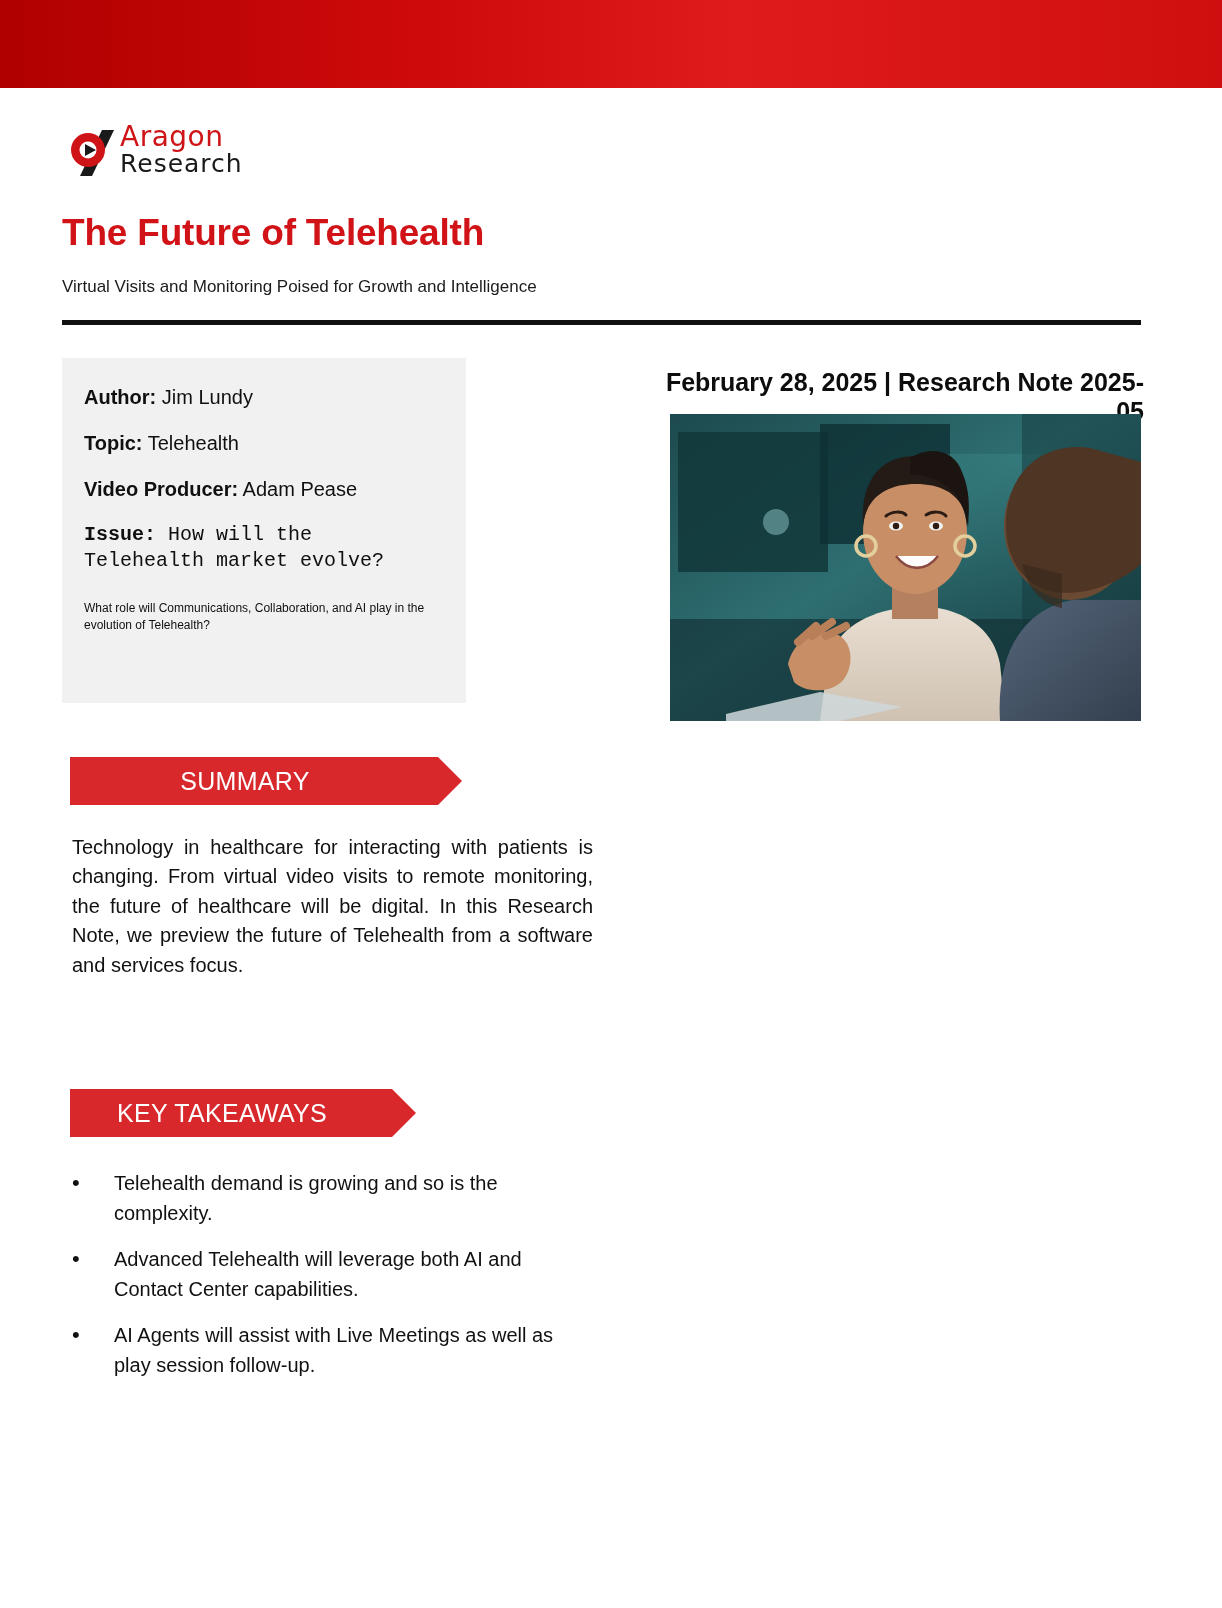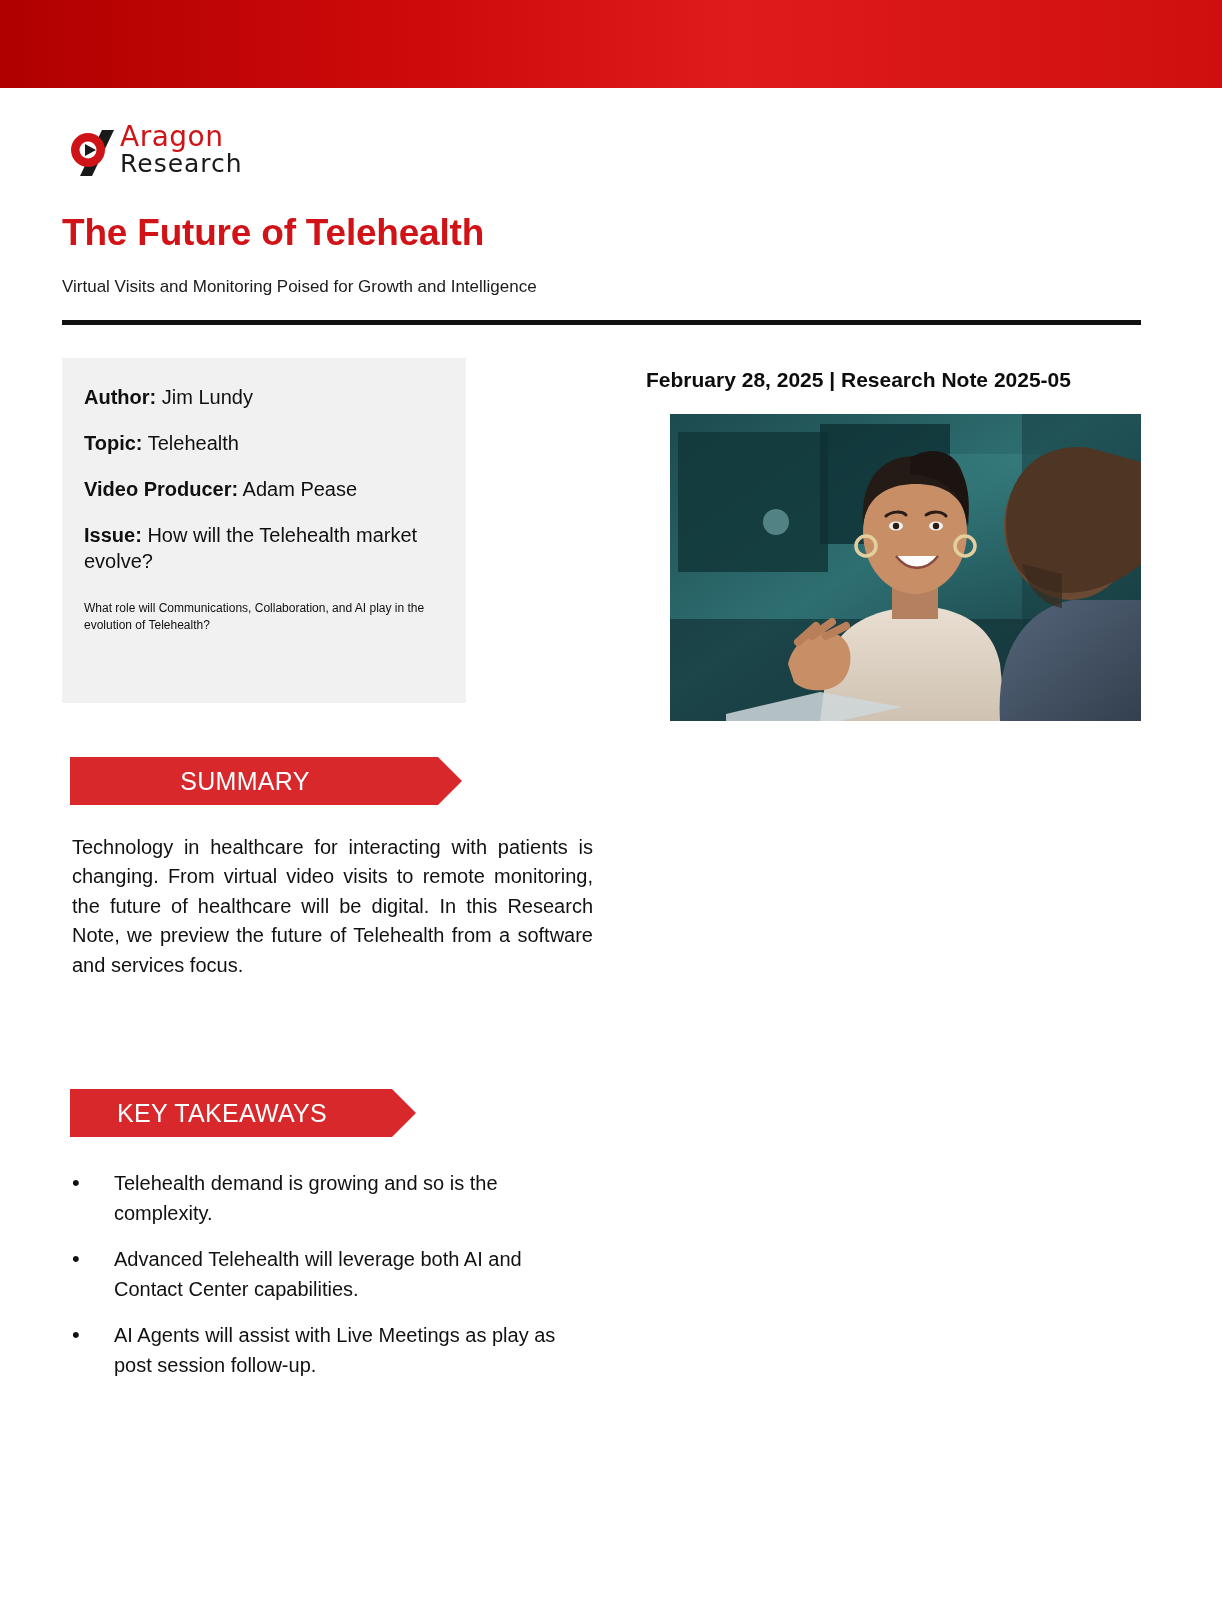--- a/index.html
+++ b/index.html
@@ -97,36 +97,36 @@
   .meta-inner {
     padding: 26px 22px 0 22px;
   }
   .meta-line {
     font-size: 20px;
     line-height: 1.30;
     margin-bottom: 20px;
     color: #101010;
   }
   .meta-line b { font-weight: bold; }
-  .meta-line.tight { margin-bottom: 6px; }
+  .meta-line.tight { margin-bottom: 6px; font-family: Liberation Mono, monospace; }
   .meta-q {
     font-size: 12px;
     line-height: 1.42;
     margin-top: 26px;
     color: #101010;
   }
 
   
   .date-line {
     position: absolute;
     left: 646px;
     top: 368px;
     width: 498px;
-    text-align: left;
-    font-size: 21px;
+    text-align: right;
+    font-size: 25px;
     font-weight: bold;
     color: #0d0d0d;
   }
 
   
   .photo {
     position: absolute;
     left: 670px;
     top: 414px;
     width: 471px;
@@ -331,14 +331,14 @@
 <div class="summary-text">Technology in healthcare for interacting with patients is changing. From virtual video visits to remote monitoring, the future of healthcare will be digital. In this Research Note, we preview the future of Telehealth from a software and services focus.</div>
 
 <div class="banner" id="banner-takeaways">
   <span class="banner-label">KEY TAKEAWAYS</span>
   <span class="arrow"></span>
 </div>
 
 <ul class="takeaways">
   <li>Telehealth demand is growing and so is the complexity.</li>
   <li>Advanced Telehealth will leverage both AI and Contact Center capabilities.</li>
-  <li>AI Agents will assist with Live Meetings as play as post session follow-up.</li>
+  <li>AI Agents will assist with Live Meetings as well as play session follow-up.</li>
 </ul>
 
 </body></html>

